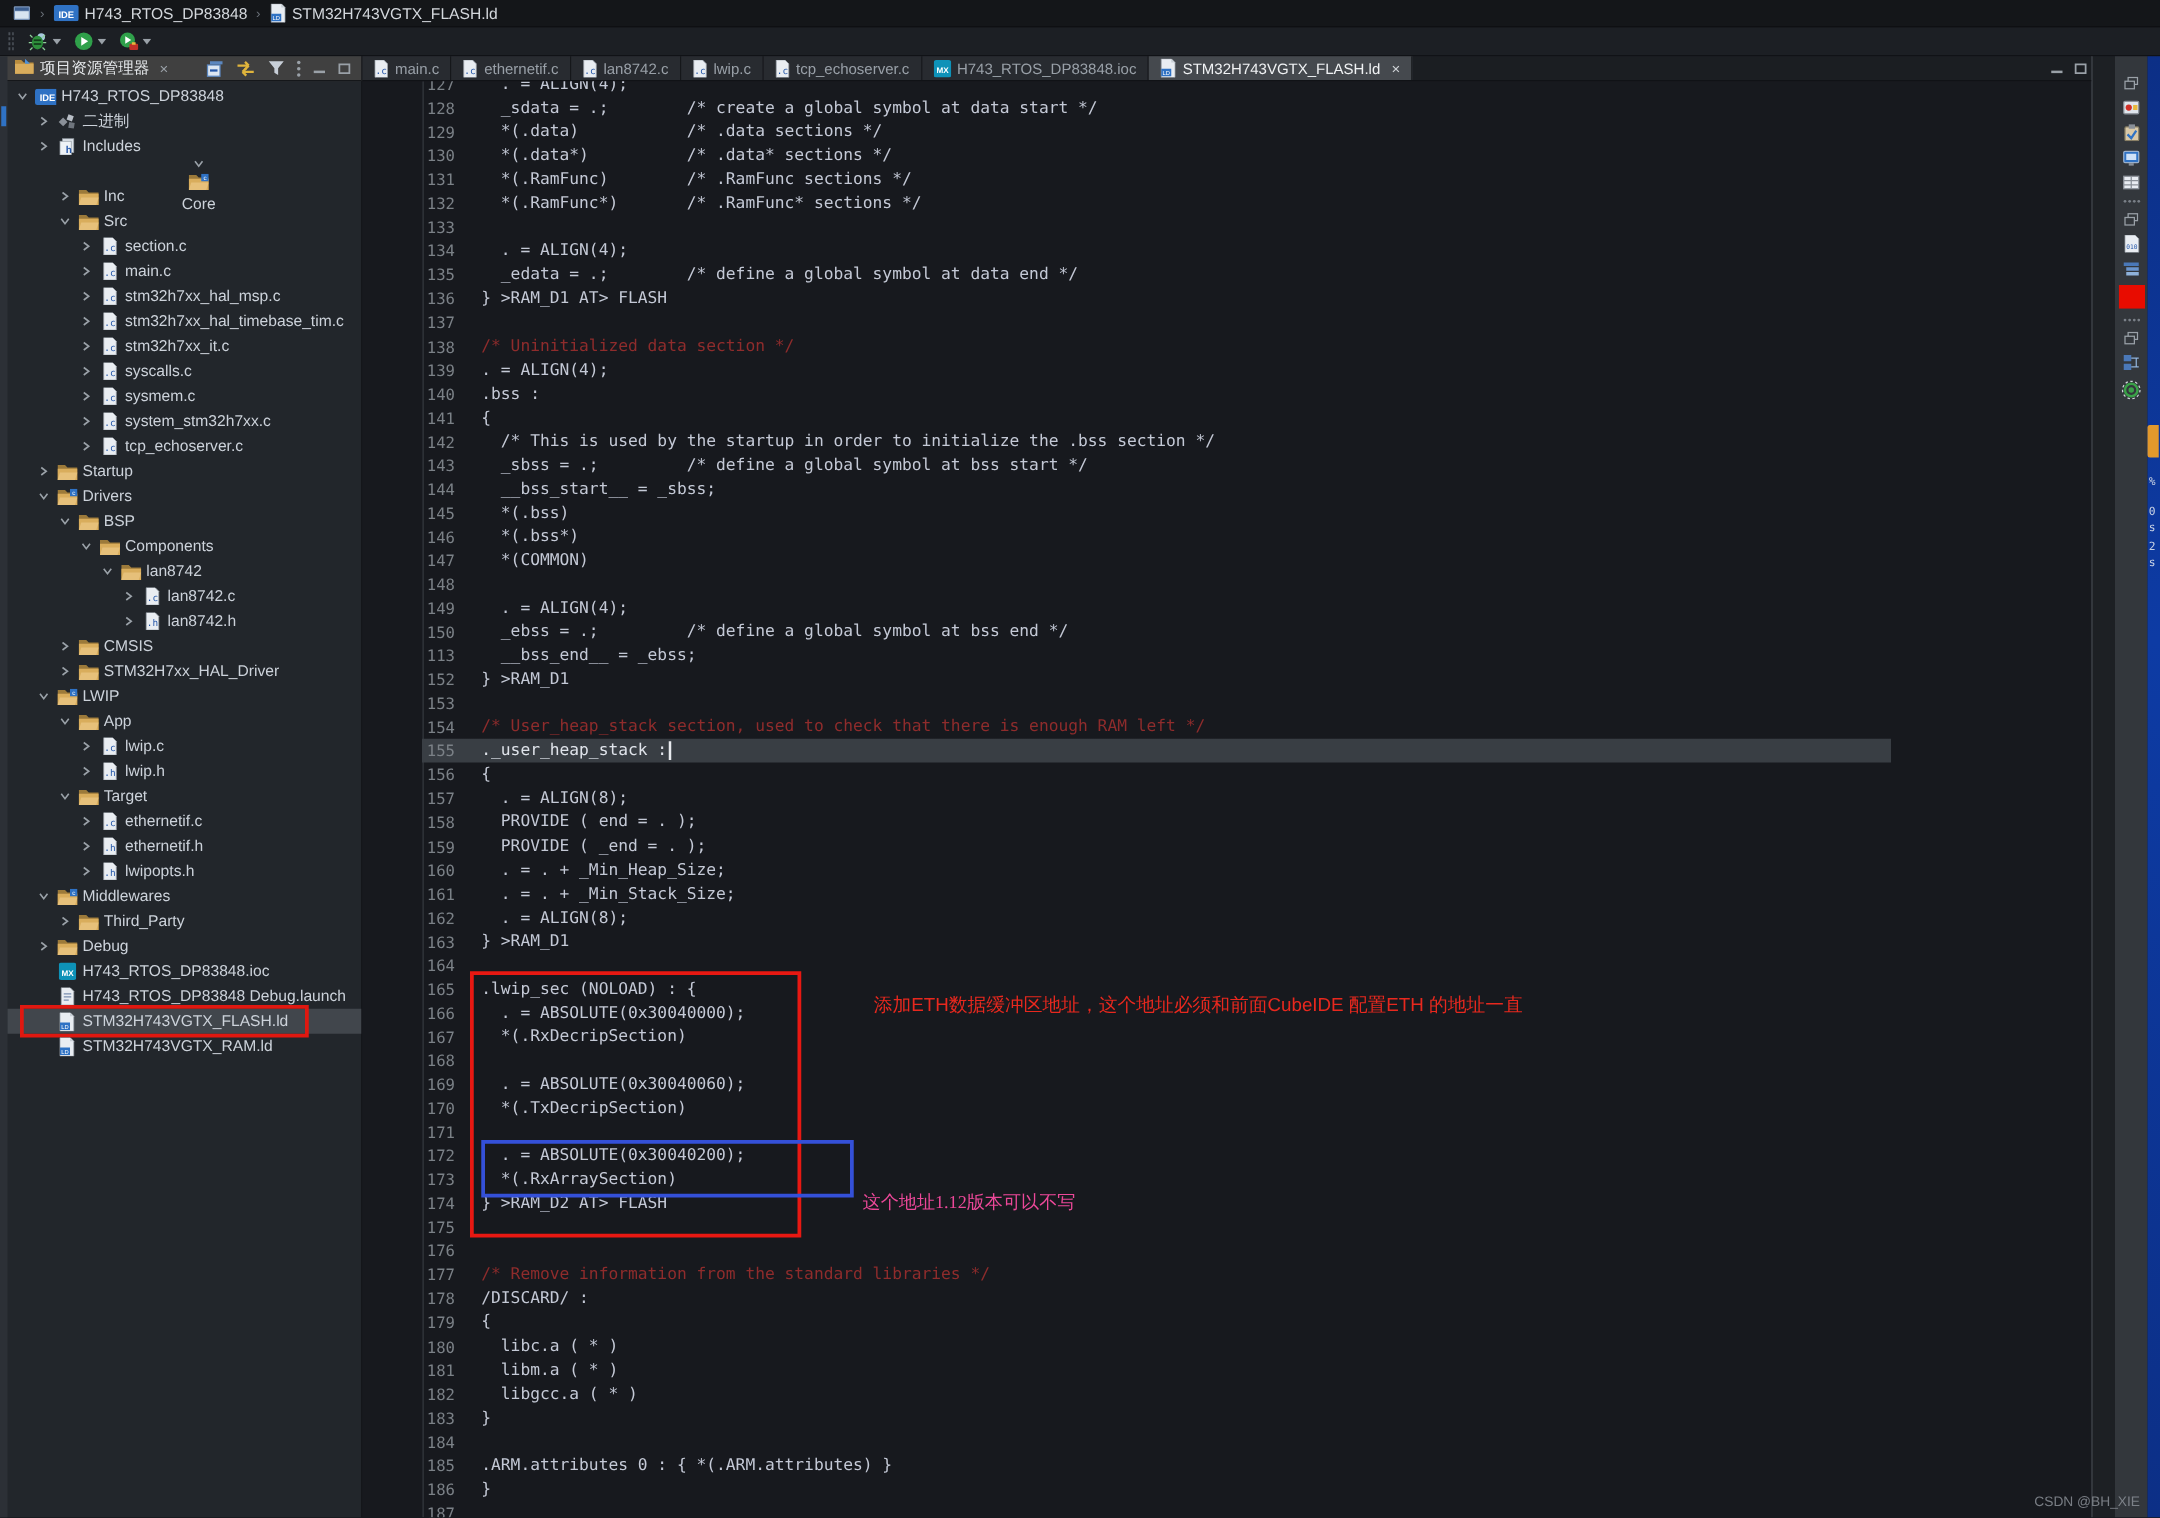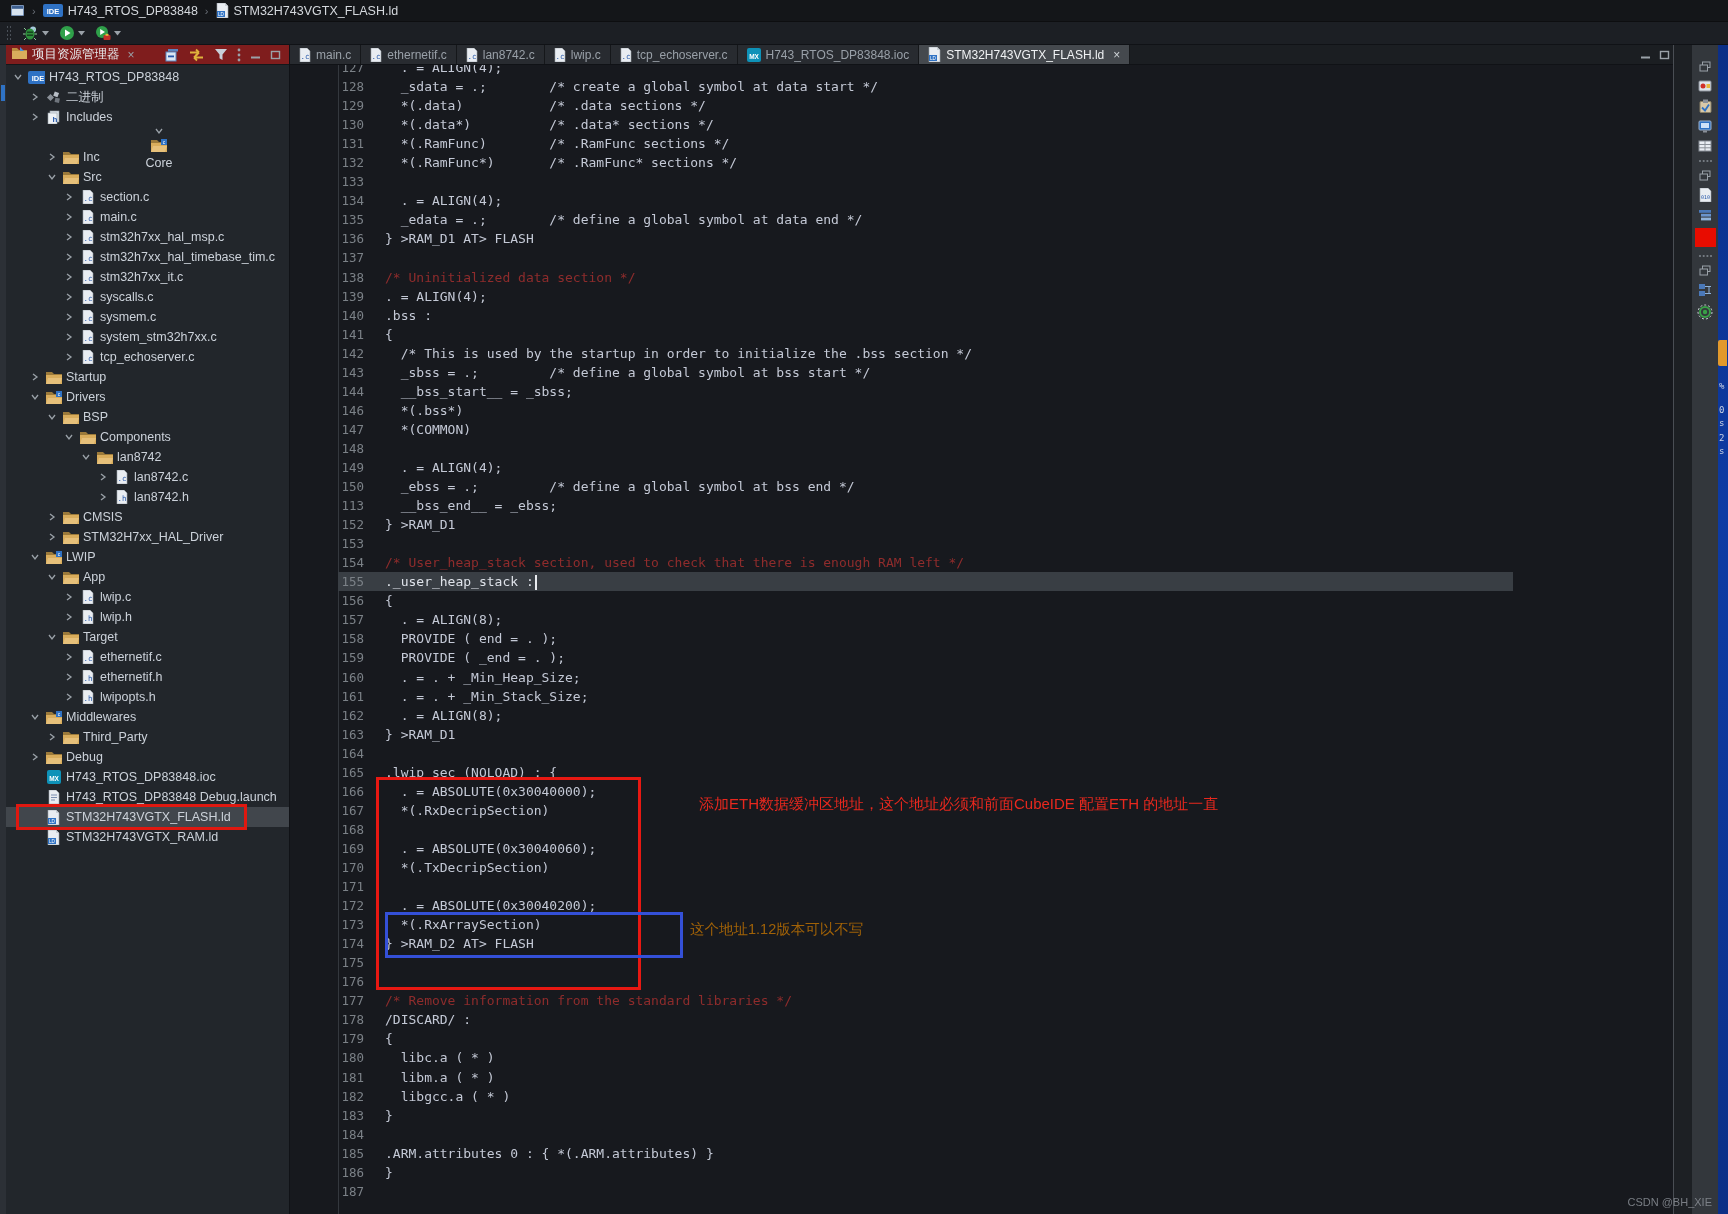--- a/index.html
+++ b/index.html
@@ -15,21 +15,21 @@
   .tb-handle { width:5px; height:16px; margin-right:4px;
     background-image:radial-gradient(#4a5058 1px, transparent 1px); background-size:3px 4px; }
   .tb-btn { display:flex; align-items:center; gap:3px; padding:2px 3px; }
   
   #main { display:flex; height:1169px; }
   
   #sidebar { width:290px; background:#22262b; position:relative; border-right:1px solid #101216; }
   #side-strip { position:absolute; left:0; top:0; width:6px; height:100%; background:#2c3036; }
   #side-strip .accent { position:absolute; left:1px; top:40px; width:4px; height:16px; background:#2f72c4; }
   #side-header { height:20px; display:flex; align-items:center; padding:0 4px 0 12px;
-    background:#7f1d1d; border-bottom:1px solid #15171a; }
+    background:#404040; border-bottom:1px solid #15171a; }
   #view-tab { display:flex; align-items:center; gap:5px; color:#e6e9ec; font-size:12.5px; }
   #view-tab .x { color:#9aa1a8; font-size:12px; margin-left:3px; }
   #side-icons { margin-left:auto; display:flex; align-items:center; gap:9px; padding-right:4px; }
   #tree { position:absolute; top:22px; left:6px; right:0; }
   .titem { height:20px; display:flex; align-items:center; gap:4px; color:#ccd2da;
     font-size:12.5px; white-space:nowrap; position:relative; }
   .titem .arrow { width:12px; display:inline-flex; justify-content:center; flex:none; }
   .titem .ticon { width:17px; display:inline-flex; justify-content:center; flex:none; }
   .titem.sel { background:#41464c; }
   .titem.boxed::after { content:""; position:absolute; left:10px; right:42px; top:-3px; bottom:-3px;
@@ -54,22 +54,22 @@
   .row.cmt .code { color:#8f2c2c; }
   .row.cur { background:linear-gradient(to right, transparent 48px, #393e44 48px, #393e44 1223px, transparent 1223px); }
   .row.cur .code { color:#dfe3ea; }
   .cursor { display:inline-block; width:2px; height:15px; background:#e8eaee;
     vertical-align:middle; margin-left:1px; }
   .overlay { position:absolute; pointer-events:none; }
   #redbox  { left:86px;  top:712px; width:265px; height:213px; border:3px solid #e81812; }
   #bluebox { left:95px;  top:847px; width:298px; height:46px;  border:3px solid #3450d8; }
   #rednote  { left:409px; top:730px; color:#e8281e; font-size:15px;
     font-family:"Liberation Sans","DejaVu Sans",sans-serif; }
-  #bluenote { left:400px; top:855px; color:#a16207; font-size:14.5px;
-    font-family:Liberation Sans, sans-serif; }
+  #bluenote { left:400px; top:887px; color:#ec4899; font-size:14.5px;
+    font-family:Liberation Serif, serif; }
   
   #gapstrip { width:19px; background:#1d2024; border-left:1px solid #4a4e54; }
   #rail { width:26px; background:#33373c; display:flex; flex-direction:column;
     align-items:center; padding-top:16px; gap:7px; }
   .rail-ic { display:flex; justify-content:center; align-items:center; }
   #bluestrip { width:10px; background:linear-gradient(#0c2f86,#0d3ba4 40%,#0c2f86); position:relative; }
   #bluestrip .blob { position:absolute; left:0; top:295px; width:9px; height:26px;
     background:#e2992c; border-radius:2px 0 0 2px; }
   .frag { position:absolute; left:1px; color:#c8d2e4; font-size:9px; font-family:"DejaVu Sans Mono",monospace; }
   
@@ -872,20 +872,21 @@
           <div class="row"><span class="num">135</span><span class="code">  _edata = .;        /* define a global symbol at data end */</span></div>
           <div class="row"><span class="num">136</span><span class="code">} &gt;RAM_D1 AT&gt; FLASH</span></div>
           <div class="row"><span class="num">137</span><span class="code"></span></div>
           <div class="row cmt"><span class="num">138</span><span class="code">/* Uninitialized data section */</span></div>
           <div class="row"><span class="num">139</span><span class="code">. = ALIGN(4);</span></div>
           <div class="row"><span class="num">140</span><span class="code">.bss :</span></div>
           <div class="row"><span class="num">141</span><span class="code">{</span></div>
           <div class="row"><span class="num">142</span><span class="code">  /* This is used by the startup in order to initialize the .bss section */</span></div>
           <div class="row"><span class="num">143</span><span class="code">  _sbss = .;         /* define a global symbol at bss start */</span></div>
           <div class="row"><span class="num">144</span><span class="code">  __bss_start__ = _sbss;</span></div>
+          <div class="row"><span class="num">145</span><span class="code">  *(.bss)</span></div>
           <div class="row"><span class="num">146</span><span class="code">  *(.bss*)</span></div>
           <div class="row"><span class="num">147</span><span class="code">  *(COMMON)</span></div>
           <div class="row"><span class="num">148</span><span class="code"></span></div>
           <div class="row"><span class="num">149</span><span class="code">  . = ALIGN(4);</span></div>
           <div class="row"><span class="num">150</span><span class="code">  _ebss = .;         /* define a global symbol at bss end */</span></div>
           <div class="row"><span class="num">113</span><span class="code">  __bss_end__ = _ebss;</span></div>
           <div class="row"><span class="num">152</span><span class="code">} &gt;RAM_D1</span></div>
           <div class="row"><span class="num">153</span><span class="code"></span></div>
           <div class="row cmt"><span class="num">154</span><span class="code">/* User_heap_stack section, used to check that there is enough RAM left */</span></div>
           <div class="row cur"><span class="num">155</span><span class="code">._user_heap_stack :<span class="cursor"></span></span></div>

